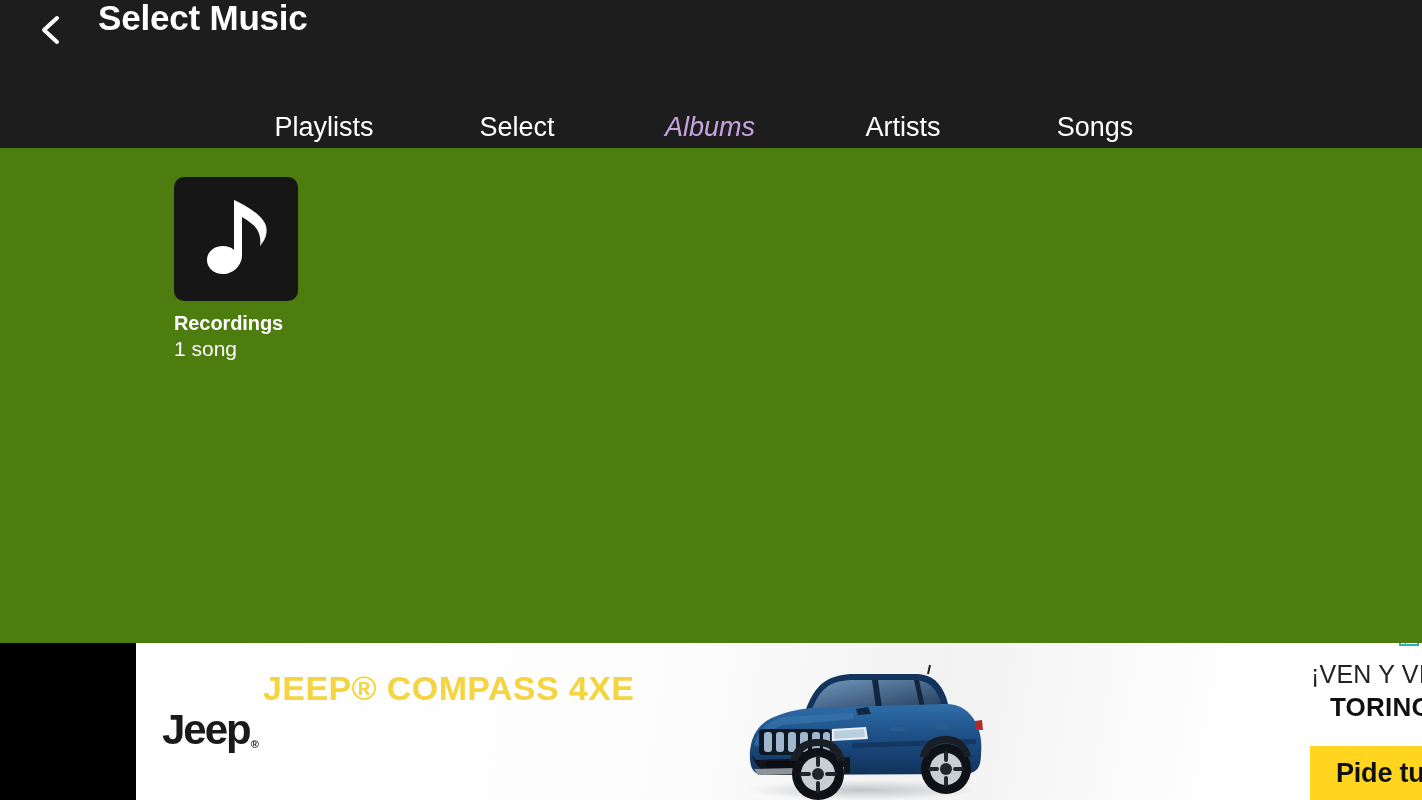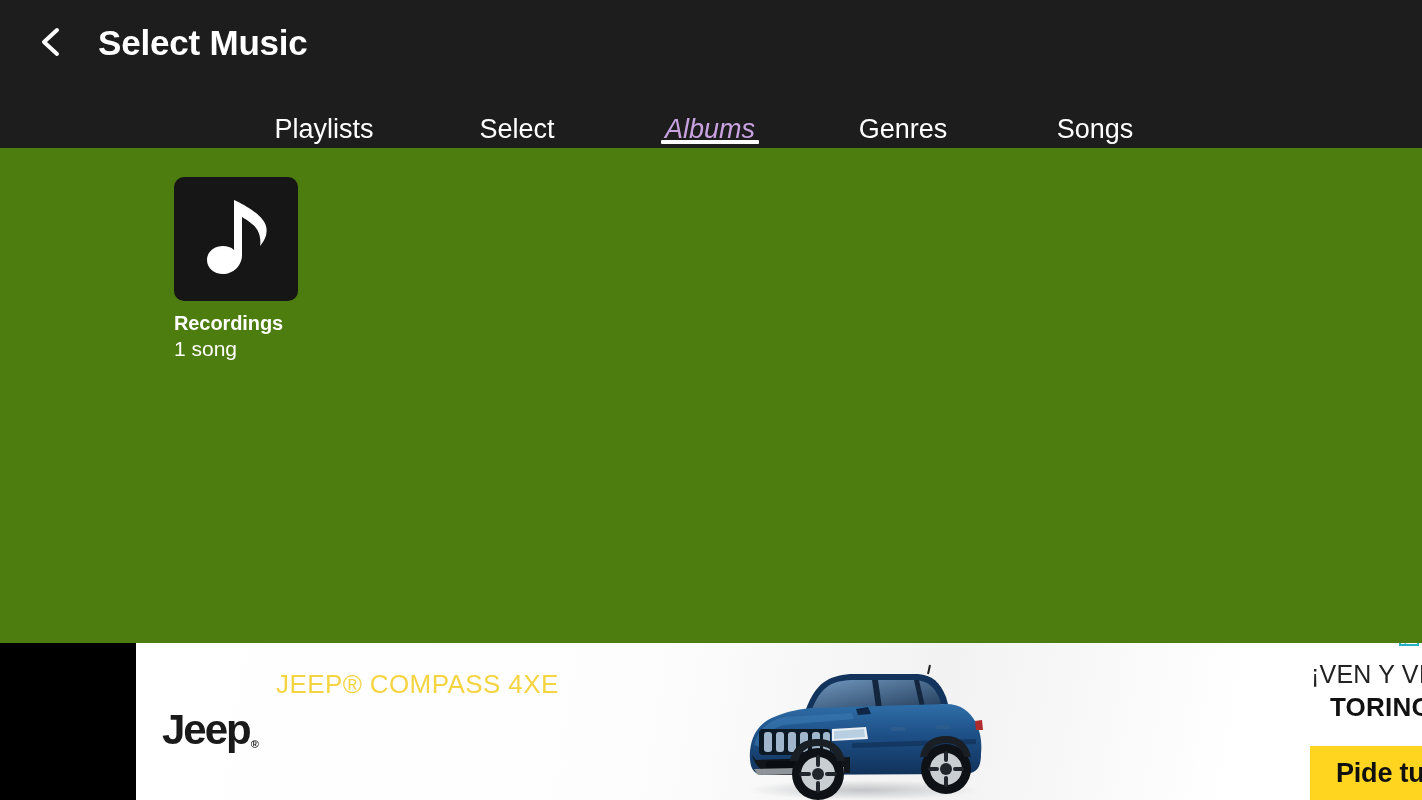--- a/index.html
+++ b/index.html
@@ -33,21 +33,21 @@
     background: #1d1d1d;
   }
 
   .titlebar {
     position: absolute;
     left: 0;
     top: 0;
     height: 84px;
     width: 100%;
     display: flex;
-    align-items: center;
+    align-items: flex-start;
   }
 
   .back-btn {
     width: 60px;
     height: 60px;
     margin-left: 22px;
     display: flex;
     align-items: center;
     justify-content: center;
     cursor: pointer;
@@ -68,24 +68,24 @@
   .tabs {
     position: absolute;
     left: 0;
     top: 84px;
     width: 1422px;
     height: 64px;
   }
 
   .tab {
     position: absolute;
-    top: 4px;
+    top: 12px;
     height: 64px;
     display: flex;
-    align-items: center;
+    align-items: flex-start;
     justify-content: center;
     cursor: pointer;
   }
 
   .tab-label {
     font-size: 27px;
     color: #ffffff;
     line-height: 1;
     padding-top: 18px;
     white-space: nowrap;
@@ -176,24 +176,24 @@
 
   .ad-headline {
     position: absolute;
     left: 135px;
     top: 27px;
     color: #f7d githubName;
   }
 
   .ad-headline {
     position: absolute;
-    left: 140px;
+    left: 127px;
     top: 26px;
-    font-size: 26px;
-    font-weight: normal;
+    font-size: 34px;
+    font-weight: bold;
     color: #f5d442;
     letter-spacing: 0.4px;
     white-space: nowrap;
   }
 
   .jeep-logo {
     position: absolute;
     left: 26px;
     top: 66px;
     font-size: 42px;
@@ -311,21 +311,21 @@
         <span class="tab-label">Select</span>
 
       </div>
 
       <div class="tab active" style="left:636px;width:148px;">
         <span class="tab-label">Albums</span>
         <span class="tab-underline"></span>
       </div>
 
       <div class="tab" style="left:829px;width:148px;">
-        <span class="tab-label">Genres</span>
+        <span class="tab-label">Artists</span>
 
       </div>
 
       <div class="tab" style="left:1021px;width:148px;">
         <span class="tab-label">Songs</span>
 
       </div>
 
     </div>
   </div>

